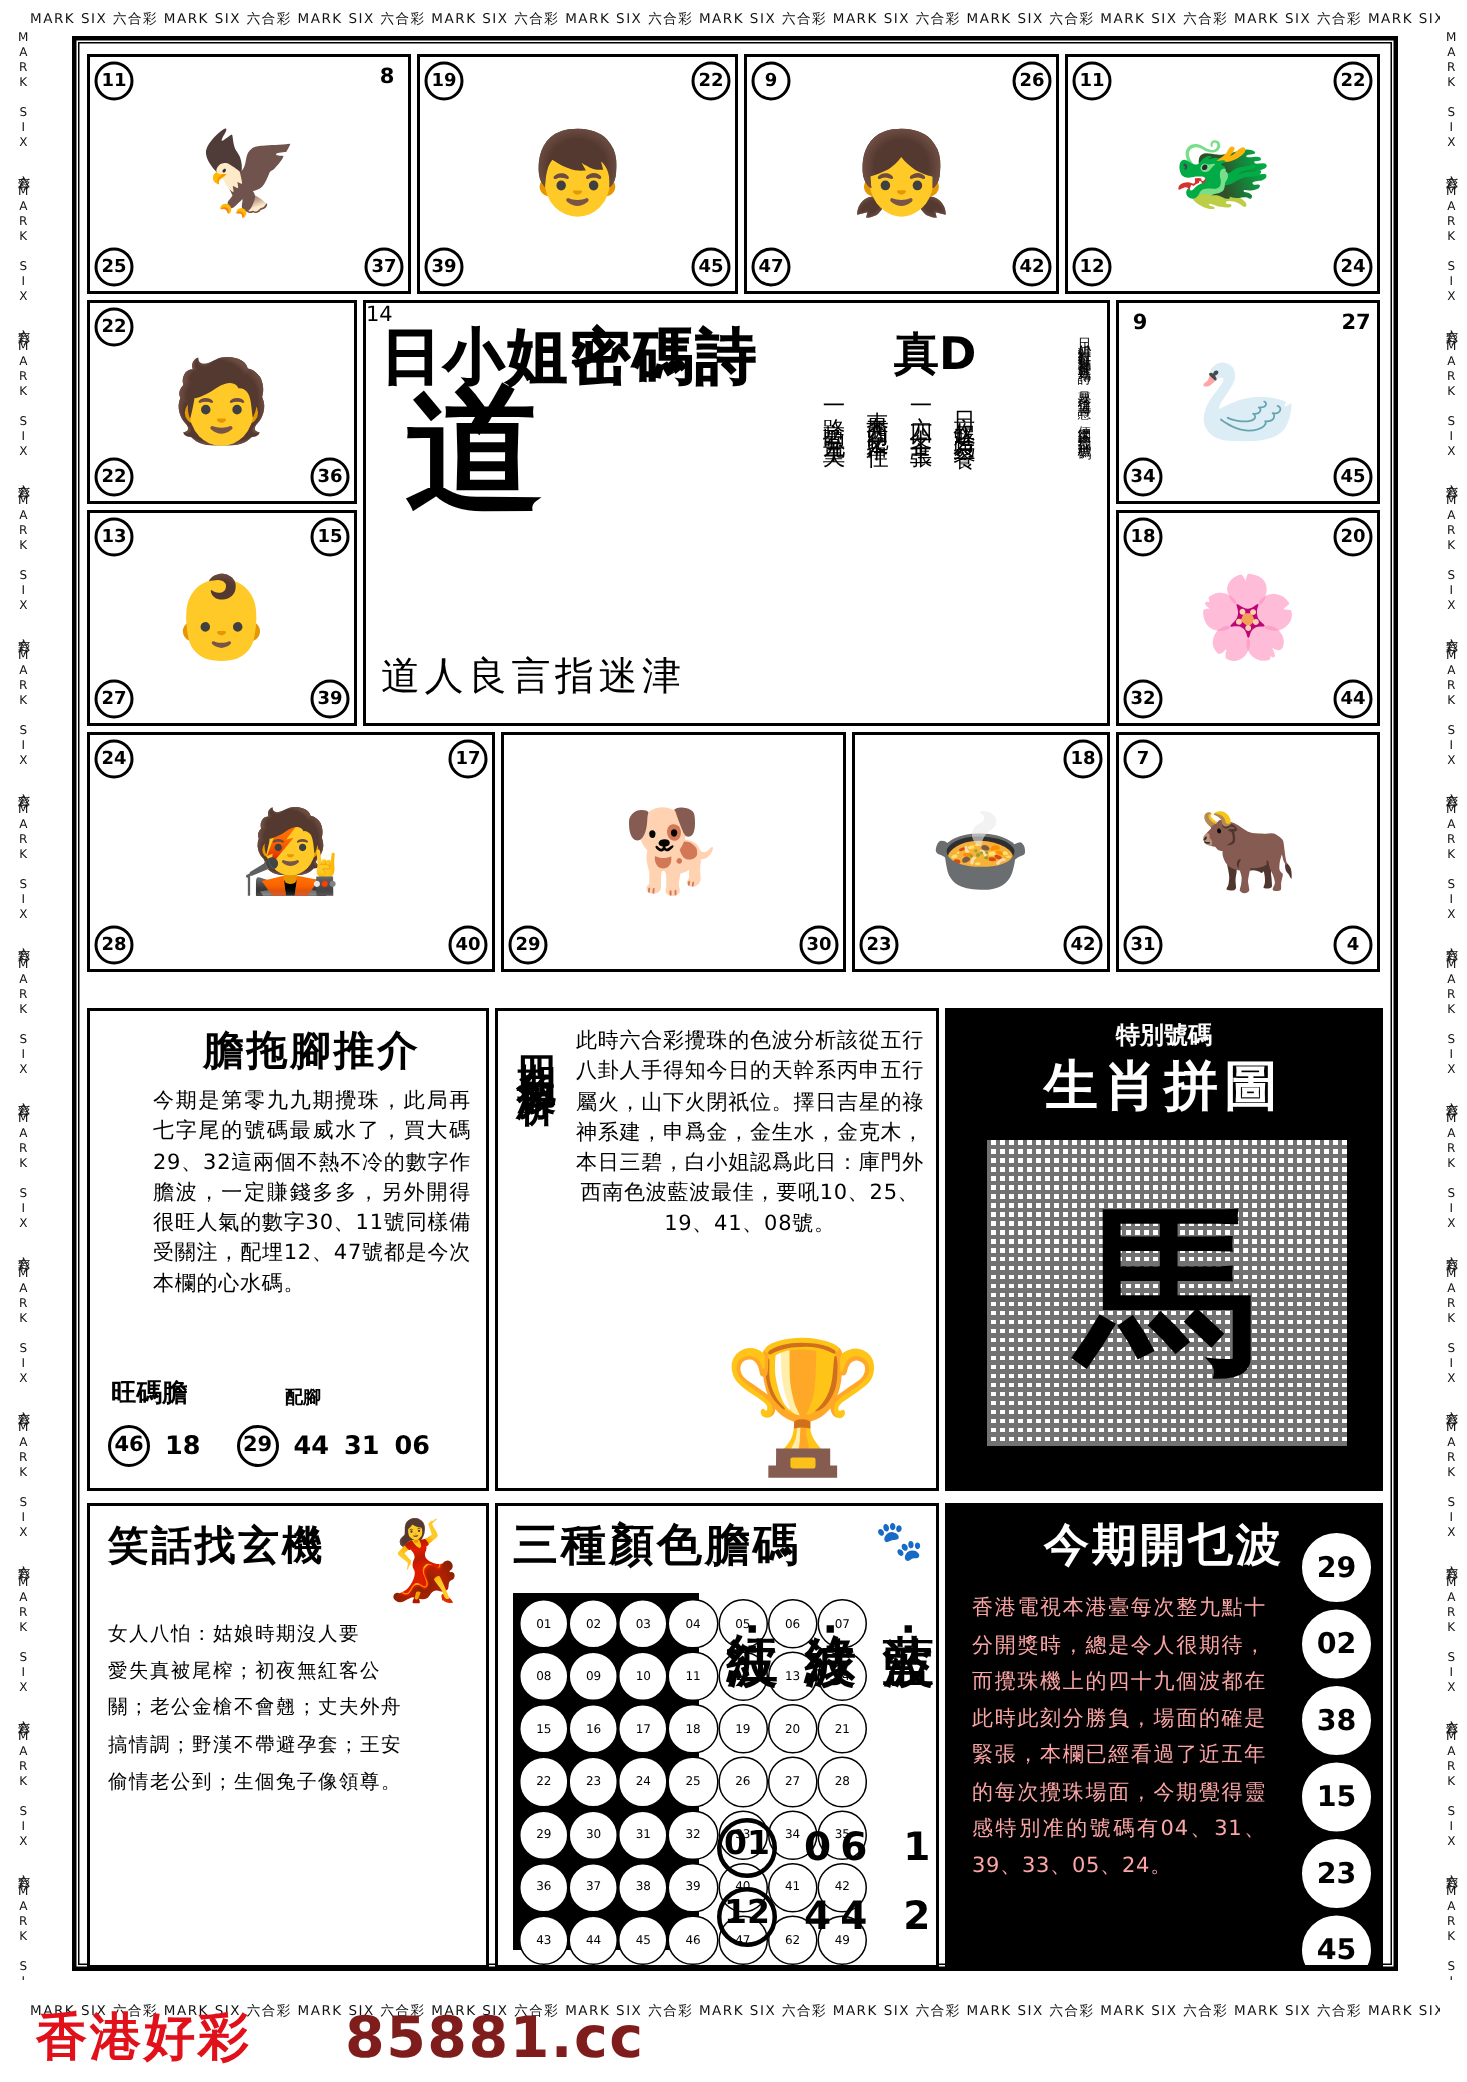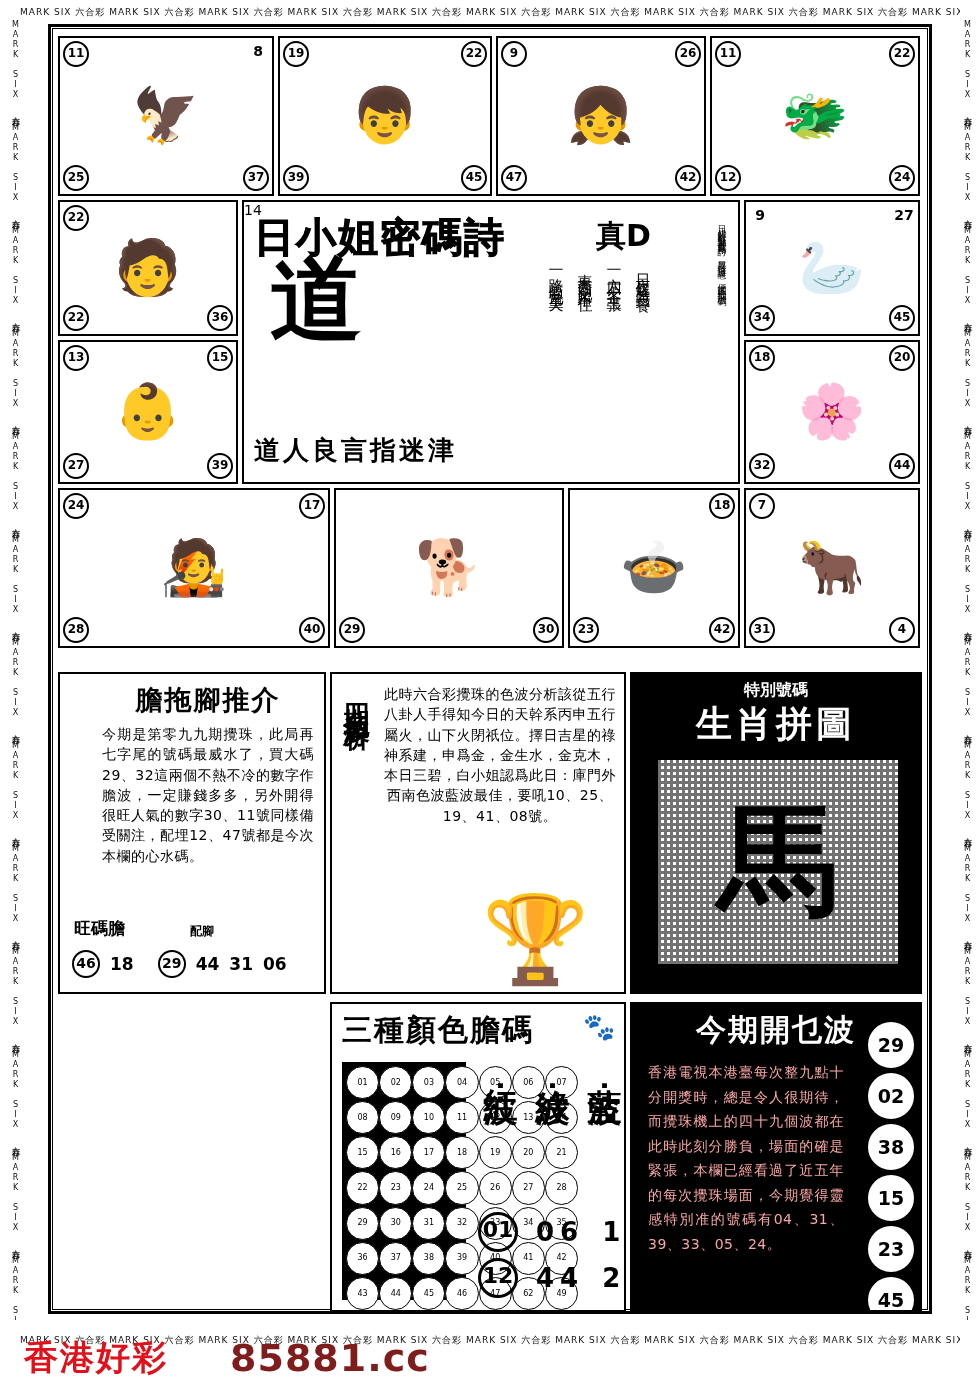--- a/index.html
+++ b/index.html
@@ -96,21 +96,21 @@
     position:absolute;top:52px;left:26px;
     font-size:92px;font-weight:bold;
     line-height:1;
   }
   .poster-slogan1{
     position:absolute;bottom:48px;left:16px;
     font-size:26px;font-weight:bold;letter-spacing:3px;
   }
   .poster-slogan2{
     position:absolute;bottom:14px;left:10px;
-    font-size:26px;font-weight:bold;letter-spacing:3px;
+    font-size:26px;font-weight:normal;letter-spacing:3px;
   }
   .poem{
     position:absolute;top:60px;right:86px;
     display:flex;flex-direction:row-reverse;gap:10px;
   }
   .poem .col{
     writing-mode:vertical-rl;
     text-orientation:upright;
     font-size:15px;
     letter-spacing:4px;
@@ -367,20 +367,31 @@
 
   <div class="panel black" style="left:630px;top:672px;width:292px;height:322px;">
     <div style="position:absolute;top:6px;left:0;right:0;text-align:center;font-size:16px;font-weight:bold;color:#fff;">特別號碼</div>
     <div style="position:absolute;top:26px;left:0;right:0;text-align:center;font-size:36px;font-weight:bold;color:#fff;letter-spacing:4px;">生肖拼圖</div>
     <div class="mosaic" style="left:26px;top:86px;width:240px;height:204px;">
       <div class="mosaic-inner"></div>
       <div class="mosaic-glyph">馬</div>
     </div>
   </div>
 
+  <div class="panel" style="left:58px;top:1002px;width:268px;height:310px;">
+    <div class="p-title" style="margin:8px 0 6px;text-align:left;padding-left:12px;">笑話找玄機</div>
+    <div style="position:absolute;right:10px;top:6px;font-size:52px;">💃</div>
+    <div style="position:absolute;left:12px;top:74px;width:244px;font-size:13px;line-height:1.9;letter-spacing:1px;">
+      <div>女人八怕：姑娘時期沒人要</div>
+      <div>愛失真被尾榨；初夜無紅客公</div>
+      <div>關；老公金槍不會翹；丈夫外舟</div>
+      <div>搞情調；野漢不帶避孕套；王安</div>
+      <div>偷情老公到；生個兔子像領尊。</div>
+    </div>
+  </div>
 
   <div class="panel" style="left:330px;top:1002px;width:296px;height:310px;">
     <div style="position:absolute;top:6px;left:10px;font-size:30px;font-weight:bold;letter-spacing:2px;">三種顏色膽碼</div>
     <div style="position:absolute;right:8px;top:8px;font-size:26px;">🐾</div>
 
     <div class="ball-grid" style="left:10px;top:58px;width:124px;height:238px;">
       <div class="ball">01</div>
       <div class="ball">02</div>
       <div class="ball">03</div>
       <div class="ball">04</div>

